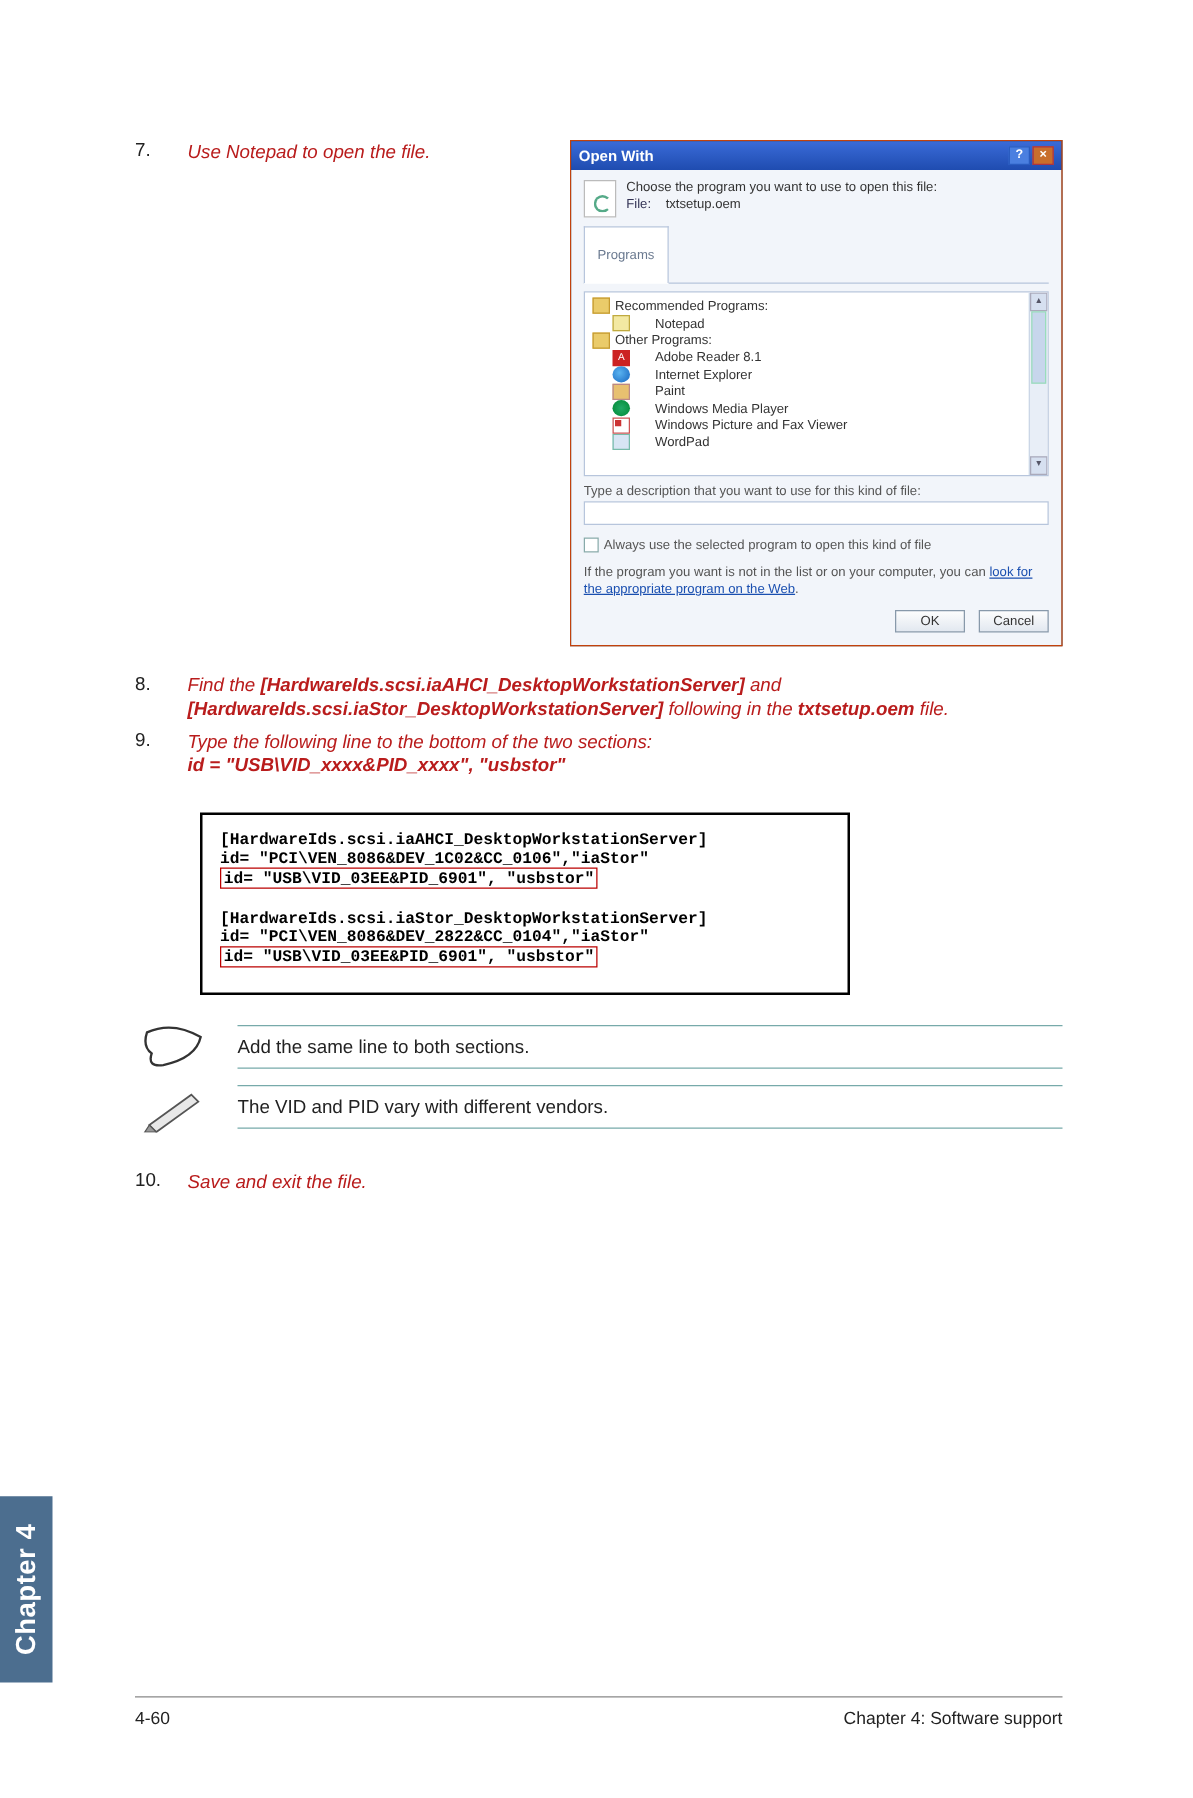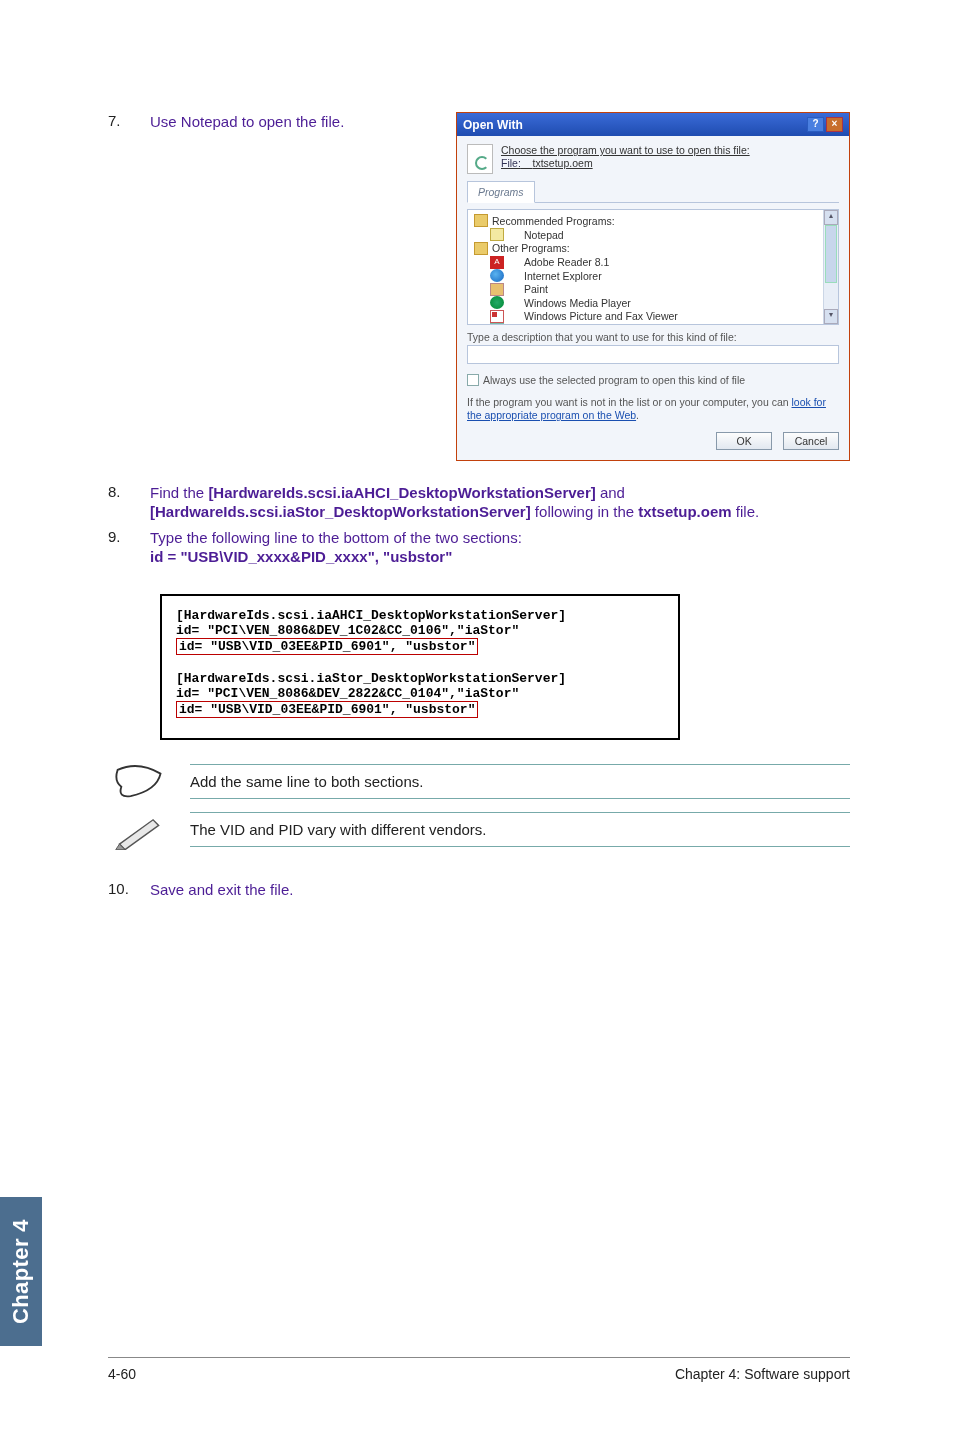--- a/index.html
+++ b/index.html
@@ -1,38 +1,38 @@
 <!DOCTYPE html>
 <html><head>
 <meta charset="utf-8">
 <style>
   * { box-sizing: border-box; margin: 0; padding: 0; }
   html, body { width: 954px; height: 1438px; background: #fff; font-family: Arial, Helvetica, sans-serif; }
   .page { position: relative; width: 954px; height: 1438px; padding: 112px 104px 40px 108px; }
   .step-row { display: flex; align-items: flex-start; margin-bottom: 6px; }
   .step-num { width: 42px; font-size: 15px; color: #222; flex-shrink: 0; }
-  .step-text { font-size: 15px; color: #4c1d95; line-height: 1.28; max-width: 610px; }
+  .step-text { font-size: 15px; color: #b91c1c; line-height: 1.28; max-width: 610px; font-style: italic; }
   .step-text b { font-weight: bold; }
 
   .top-area { display: flex; align-items: flex-start; gap: 68px; margin-bottom: 22px; }
   .top-text { flex: 1; }
   .dialog { flex-shrink: 0; width: 394px; border: 1px solid #c2410c; background: #404040; font-family: Tahoma, sans-serif; font-size: 10.5px; color: #333; }
   .dialog-title { background: linear-gradient(#3a6bd8, #1f4cb0); color: #fff; padding: 4px 6px; display: flex; align-items: center; justify-content: space-between; font-weight: bold; font-size: 12px; }
   .dialog-title .tbtns { display: flex; gap: 2px; }
   .tbtn { width: 17px; height: 15px; background: #c86e2c; border: 1px solid #a34; color: #fff; font-size: 10px; text-align: center; line-height: 12px; }
   .tbtn.help { background: #4a7fe0; border: 1px solid #2a5cc0; }
   .dialog-body { padding: 8px 10px 10px; background: #f2f5fa; }
   .dlg-top { display: flex; gap: 8px; align-items: flex-start; margin-bottom: 6px; }
   .dlg-icon { width: 26px; height: 30px; background: #fff; border: 1px solid #bbb; position: relative; }
   .dlg-icon::after { content: ""; position: absolute; right: 3px; bottom: 3px; width: 10px; height: 10px; border: 2px solid #5a8; border-radius: 50%; border-right-color: transparent; }
-  .dlg-msg { font-size: 10.5px; line-height: 1.25; text-decoration: underline; }
+  .dlg-msg { font-size: 10.5px; line-height: 1.25; }
   .dlg-file-label { color: #335; }
   .tab-bar { border-bottom: 1px solid #b7c5dc; margin-top: 4px; }
-  .tab { display: inline-block; padding: 4px 10px; border: 1px solid #b7c5dc; border-bottom: 1px solid #fff; background: #fff; font-size: 10.5px; position: relative; top: 1px; color: #6b7a90; font-style: italic; }
-  .list-box { border: 1px solid #b7c5dc; background: #fff; margin-top: 6px; height: 116px; overflow: hidden; position: relative; }
+  .tab { display: inline-block; padding: 16px 10px; border: 1px solid #b7c5dc; border-bottom: 1px solid #fff; background: #fff; font-size: 10.5px; position: relative; top: 1px; color: #6b7a90; }
+  .list-box { border: 1px solid #b7c5dc; background: #fff; margin-top: 6px; height: 148px; overflow: hidden; position: relative; }
   .list-inner { padding: 4px 4px 4px 6px; }
   .li-head { display: flex; align-items: center; gap: 4px; margin-bottom: 1px; }
   .ic { width: 14px; height: 13px; flex-shrink: 0; display: inline-block; }
   .ic.folder { background: #eacb6a; border: 1px solid #c59a30; }
   .ic.note { background: #f3e9a2; border: 1px solid #c0aa40; }
   .ic.adobe { background: #c22; color: #fff; font-size: 8px; text-align: center; line-height: 12px; }
   .ic.ie { background: radial-gradient(circle at 40% 40%, #5ab3f0, #1565c0); border-radius: 50%; }
   .ic.paint { background: #e8c070; border: 1px solid #b88; }
   .ic.wmp { background: radial-gradient(circle at center, #2a6, #083); border-radius: 50%; }
   .ic.wpfv { background: #fff; border: 1px solid #c55; position: relative; }

